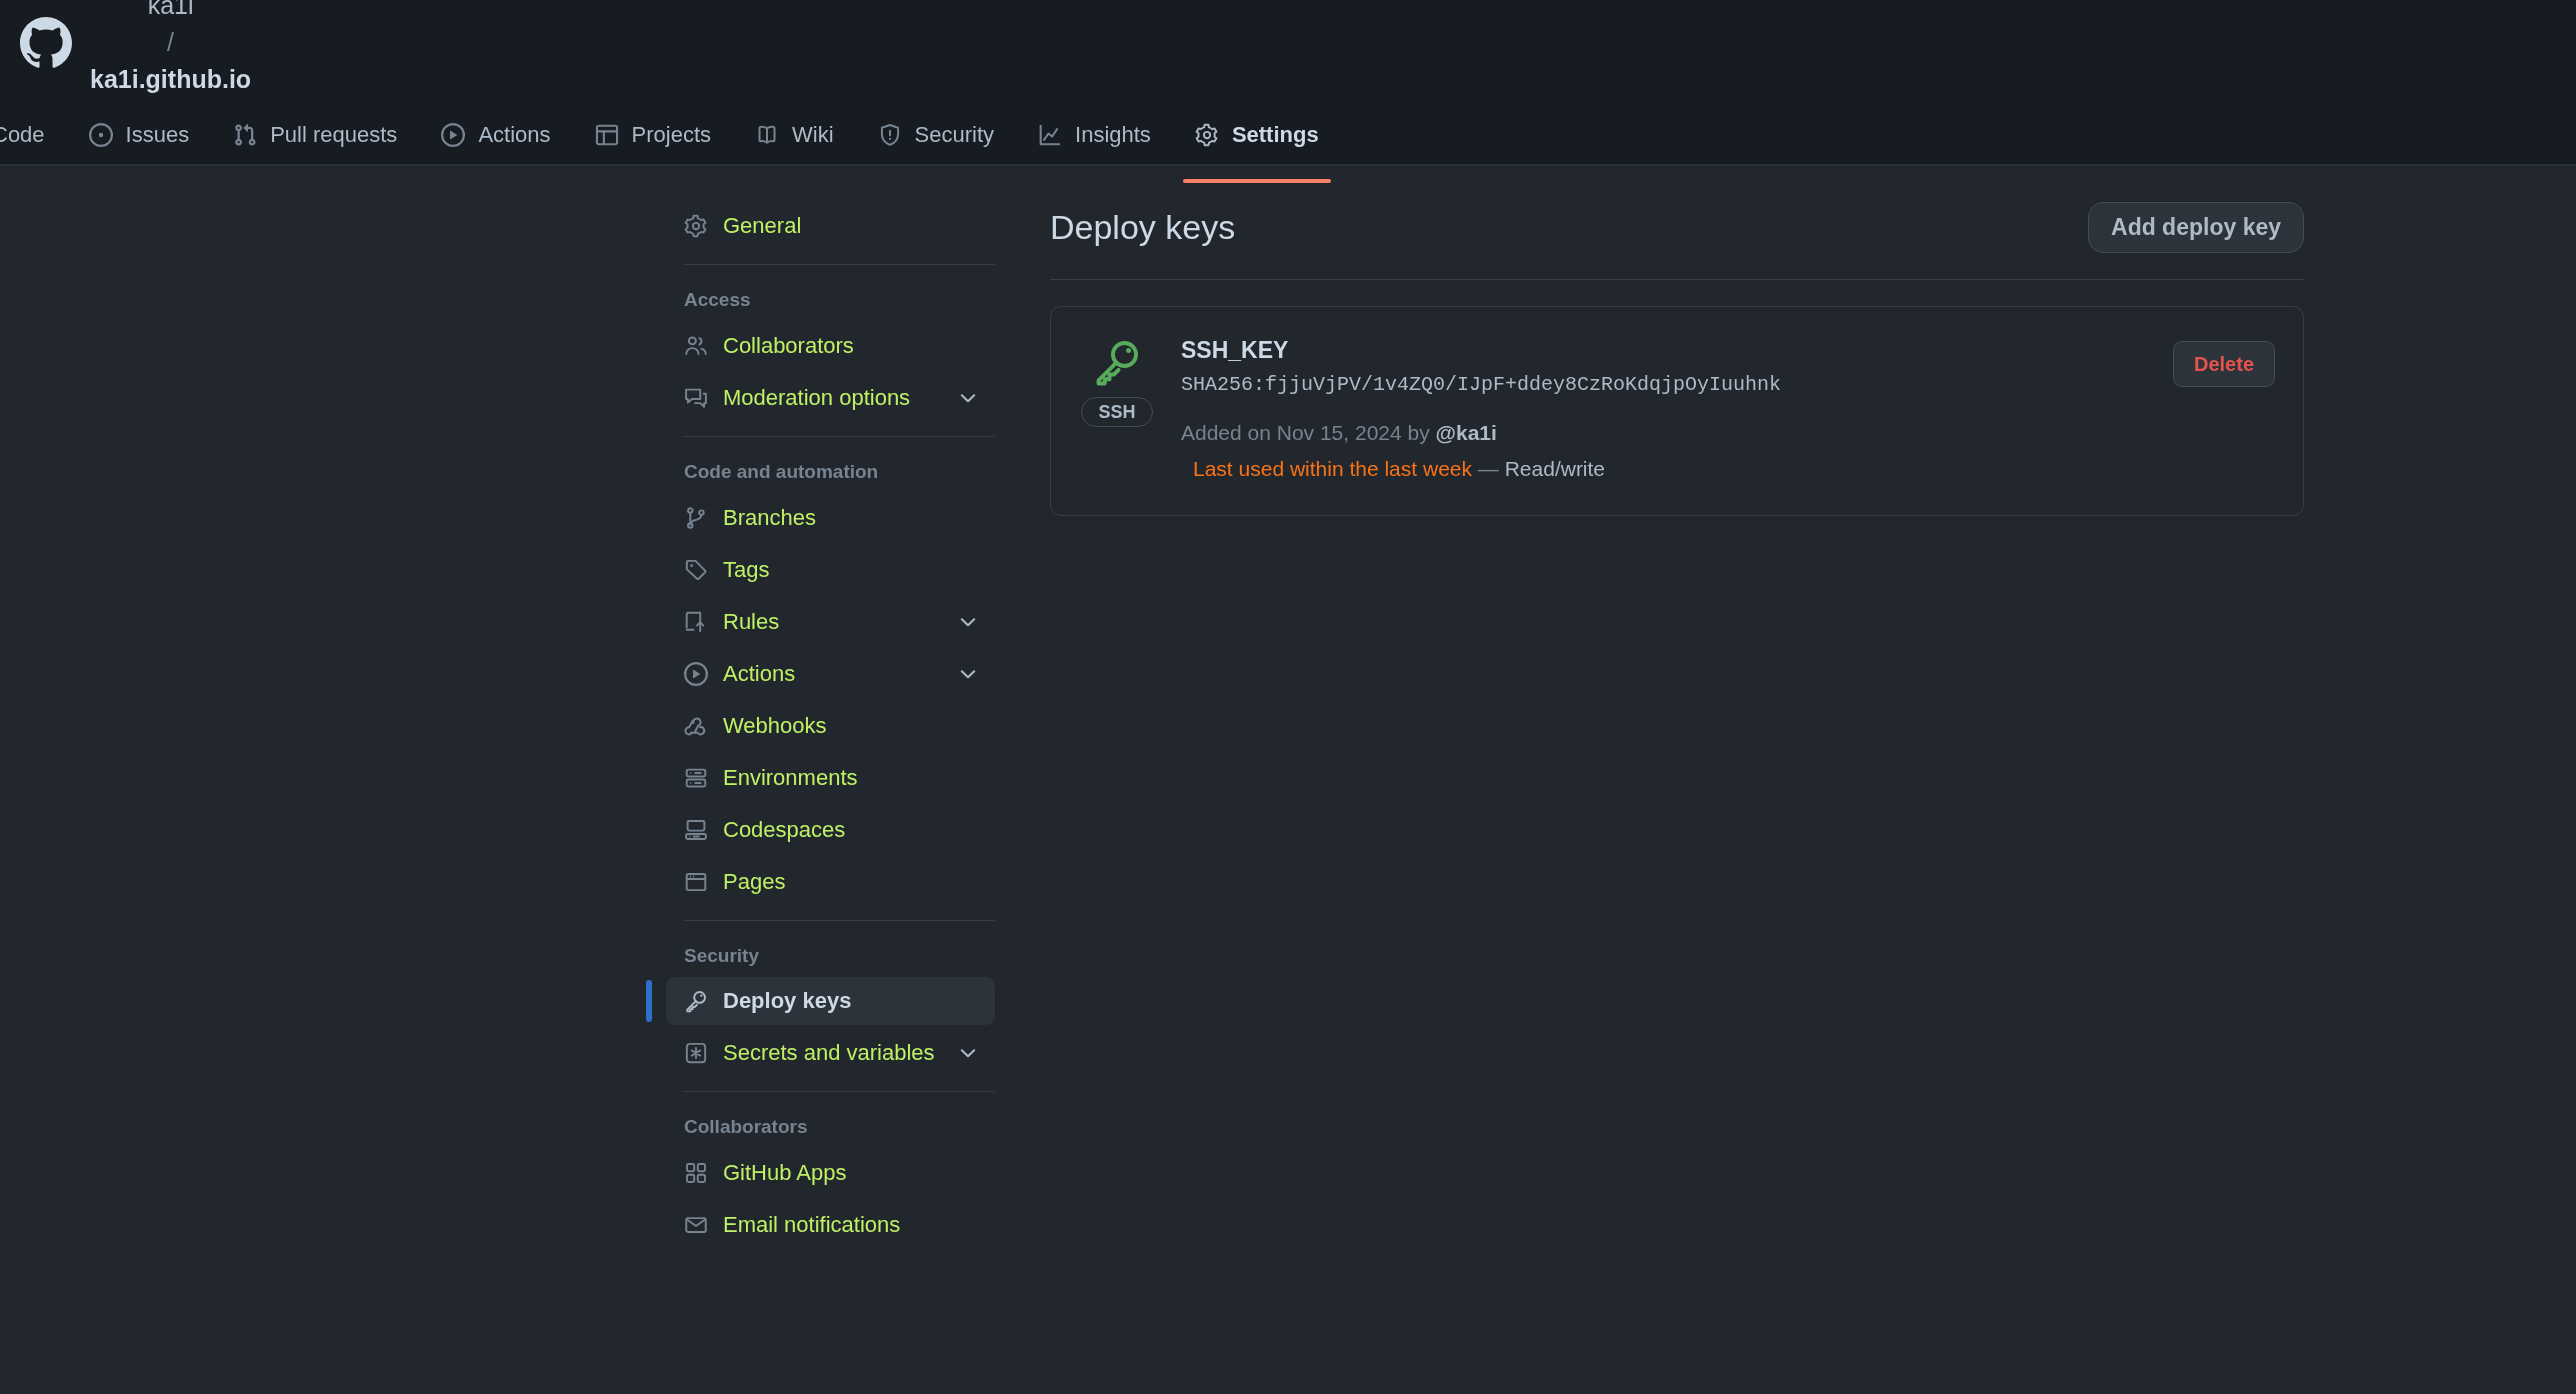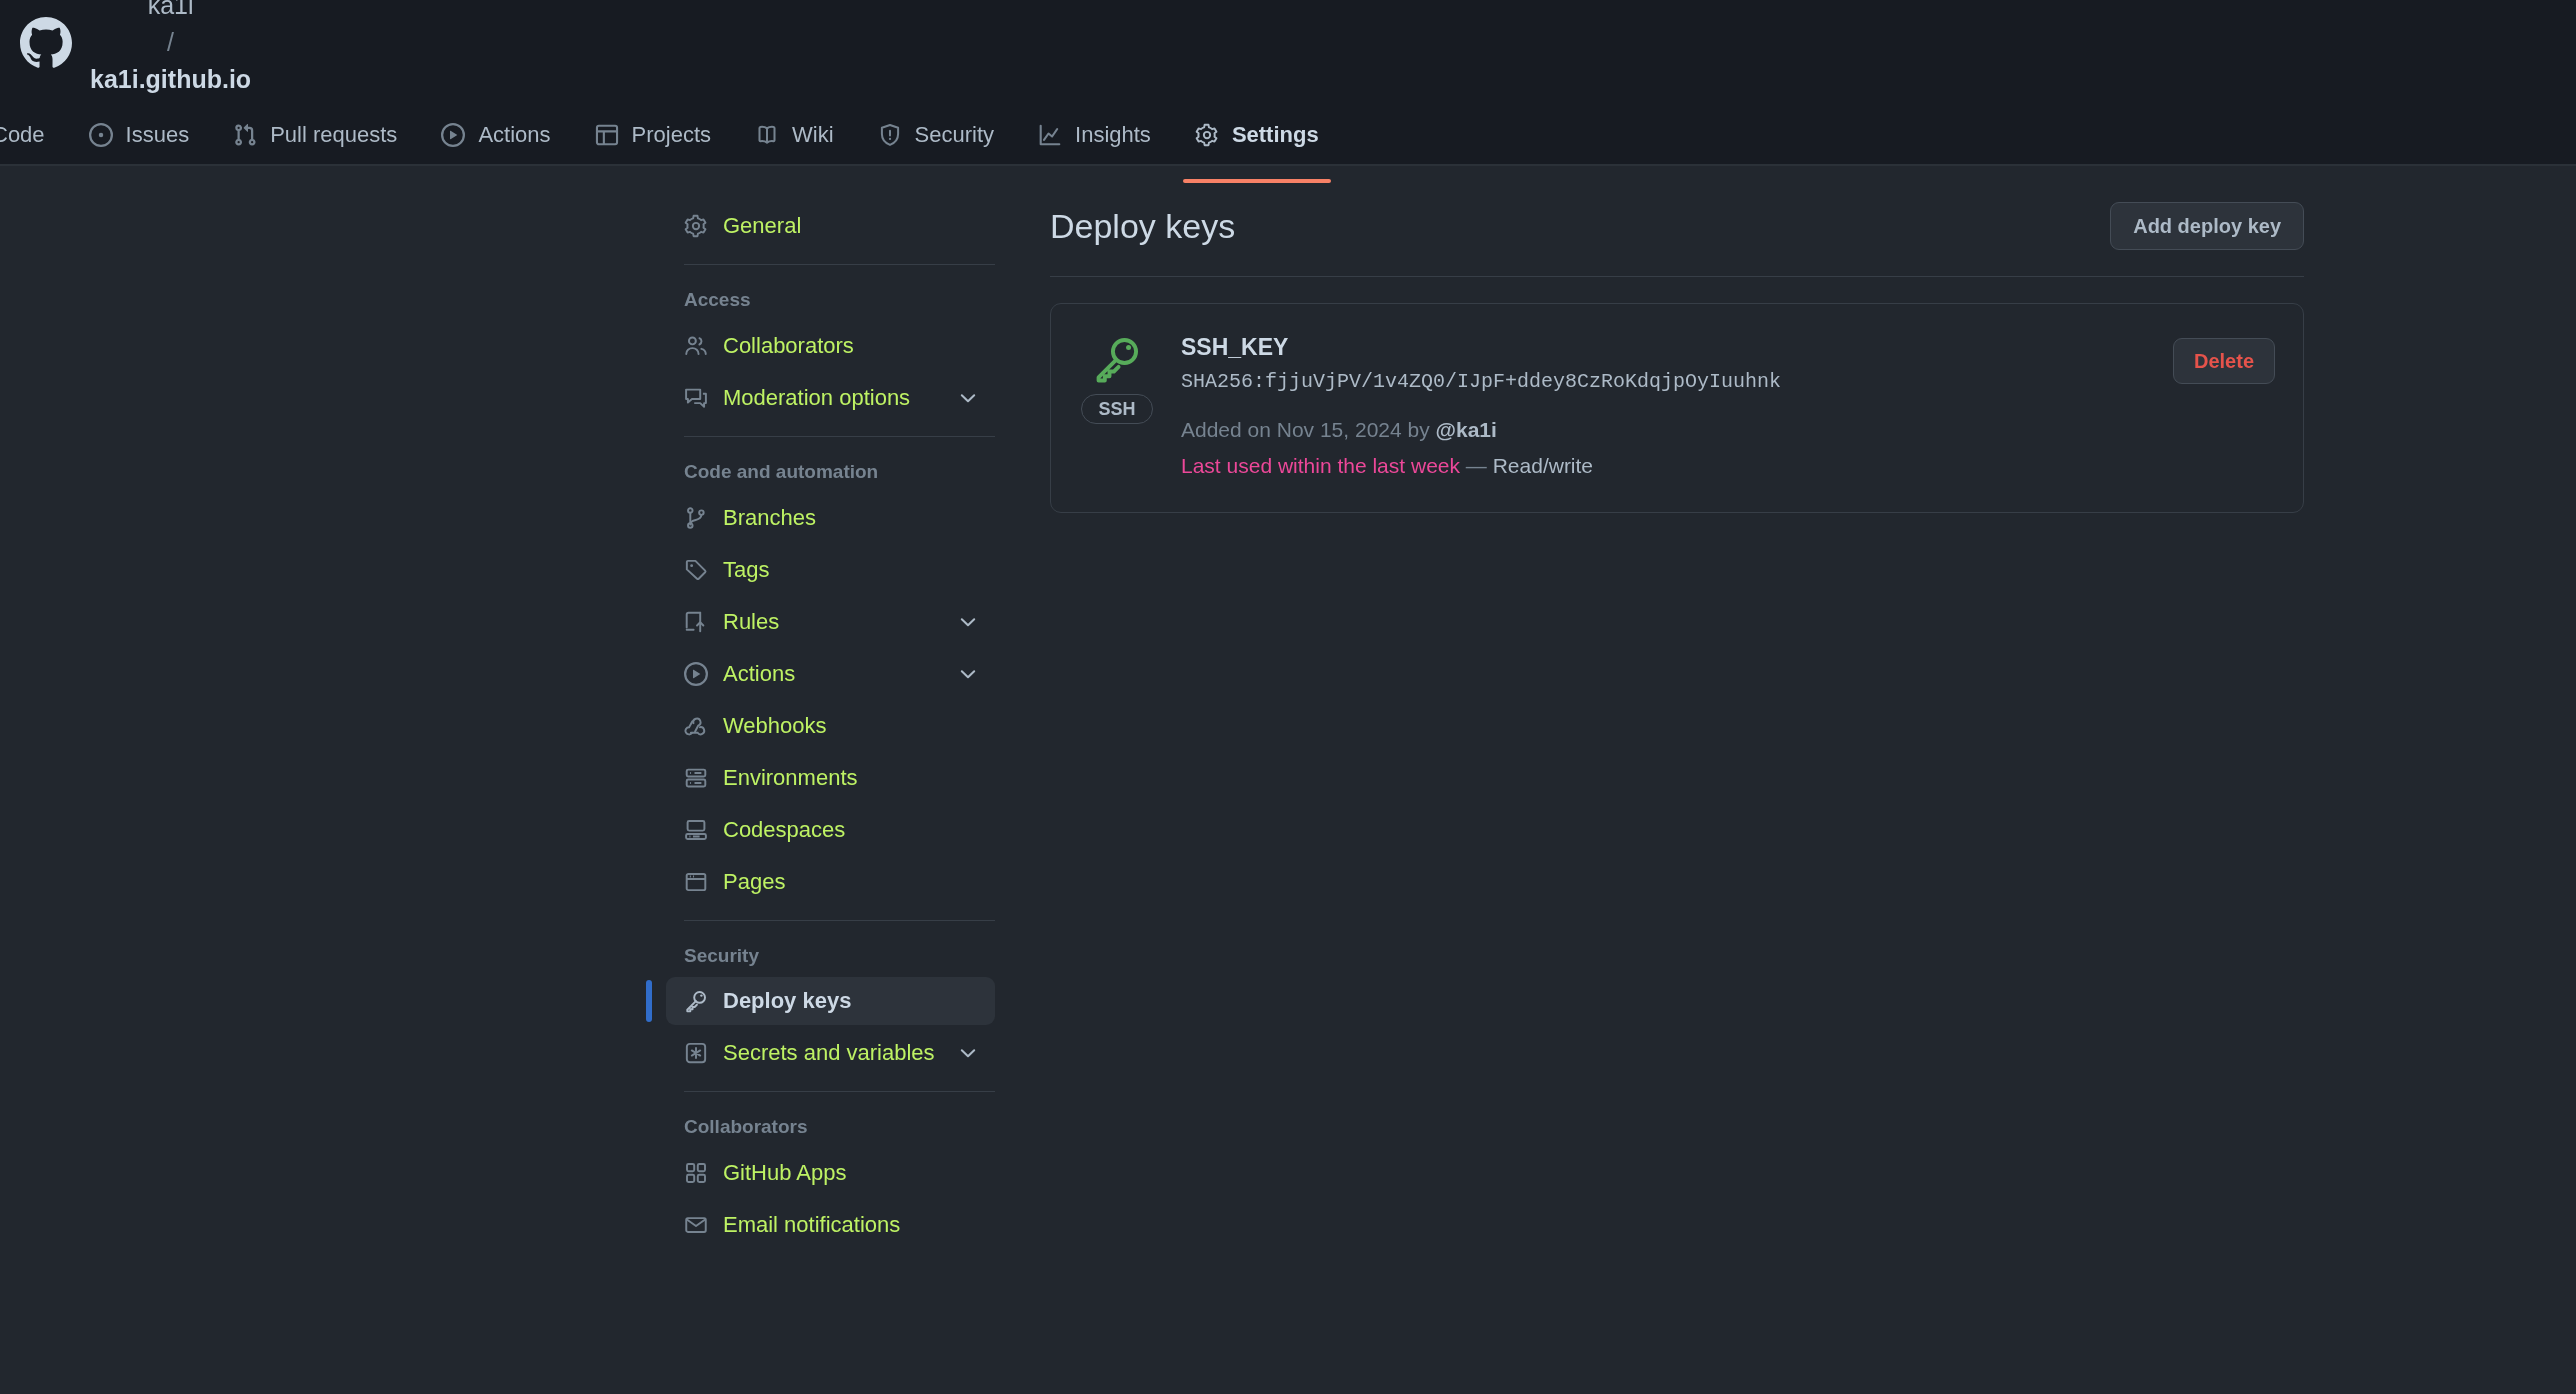--- a/index.html
+++ b/index.html
@@ -170,26 +170,26 @@
 
   .page-title {
     font-size: 34px;
     font-weight: 400;
     color: #cdd9e5;
     line-height: 1.2;
   }
 
   .btn {
     font-family: "Liberation Sans", sans-serif;
-    font-size: 20px;
+    font-size: 23px;
     font-weight: 600;
     color: #adbac7;
     background: #2d333b;
     border: 1px solid #444c56;
-    border-radius: 9px;
+    border-radius: 15px;
     padding: 12px 22px;
     line-height: 1.1;
     cursor: pointer;
     white-space: nowrap;
   }
 
   
   .key-card {
     margin-top: 26px;
     border: 1px solid #373e47;
@@ -246,21 +246,21 @@
     margin-top: 17px;
   }
   .key-meta .actor { color: #adbac7; font-weight: 700; }
 
   .key-status {
     font-size: 21px;
     line-height: 1.55;
     margin-top: 3px;
     color: #768390;
   }
-  .key-status .used { color: #ec4899; }
+  .key-status .used { color: #f97316; margin-left: 12px; }
   .key-status .perm { color: #adbac7; }
 
   .key-actions { flex: none; padding-top: 8px; }
 
   .btn-delete {
     font-family: "Liberation Sans", sans-serif;
     font-size: 20px;
     font-weight: 600;
     color: #e5534b;
     background: #2d333b;

